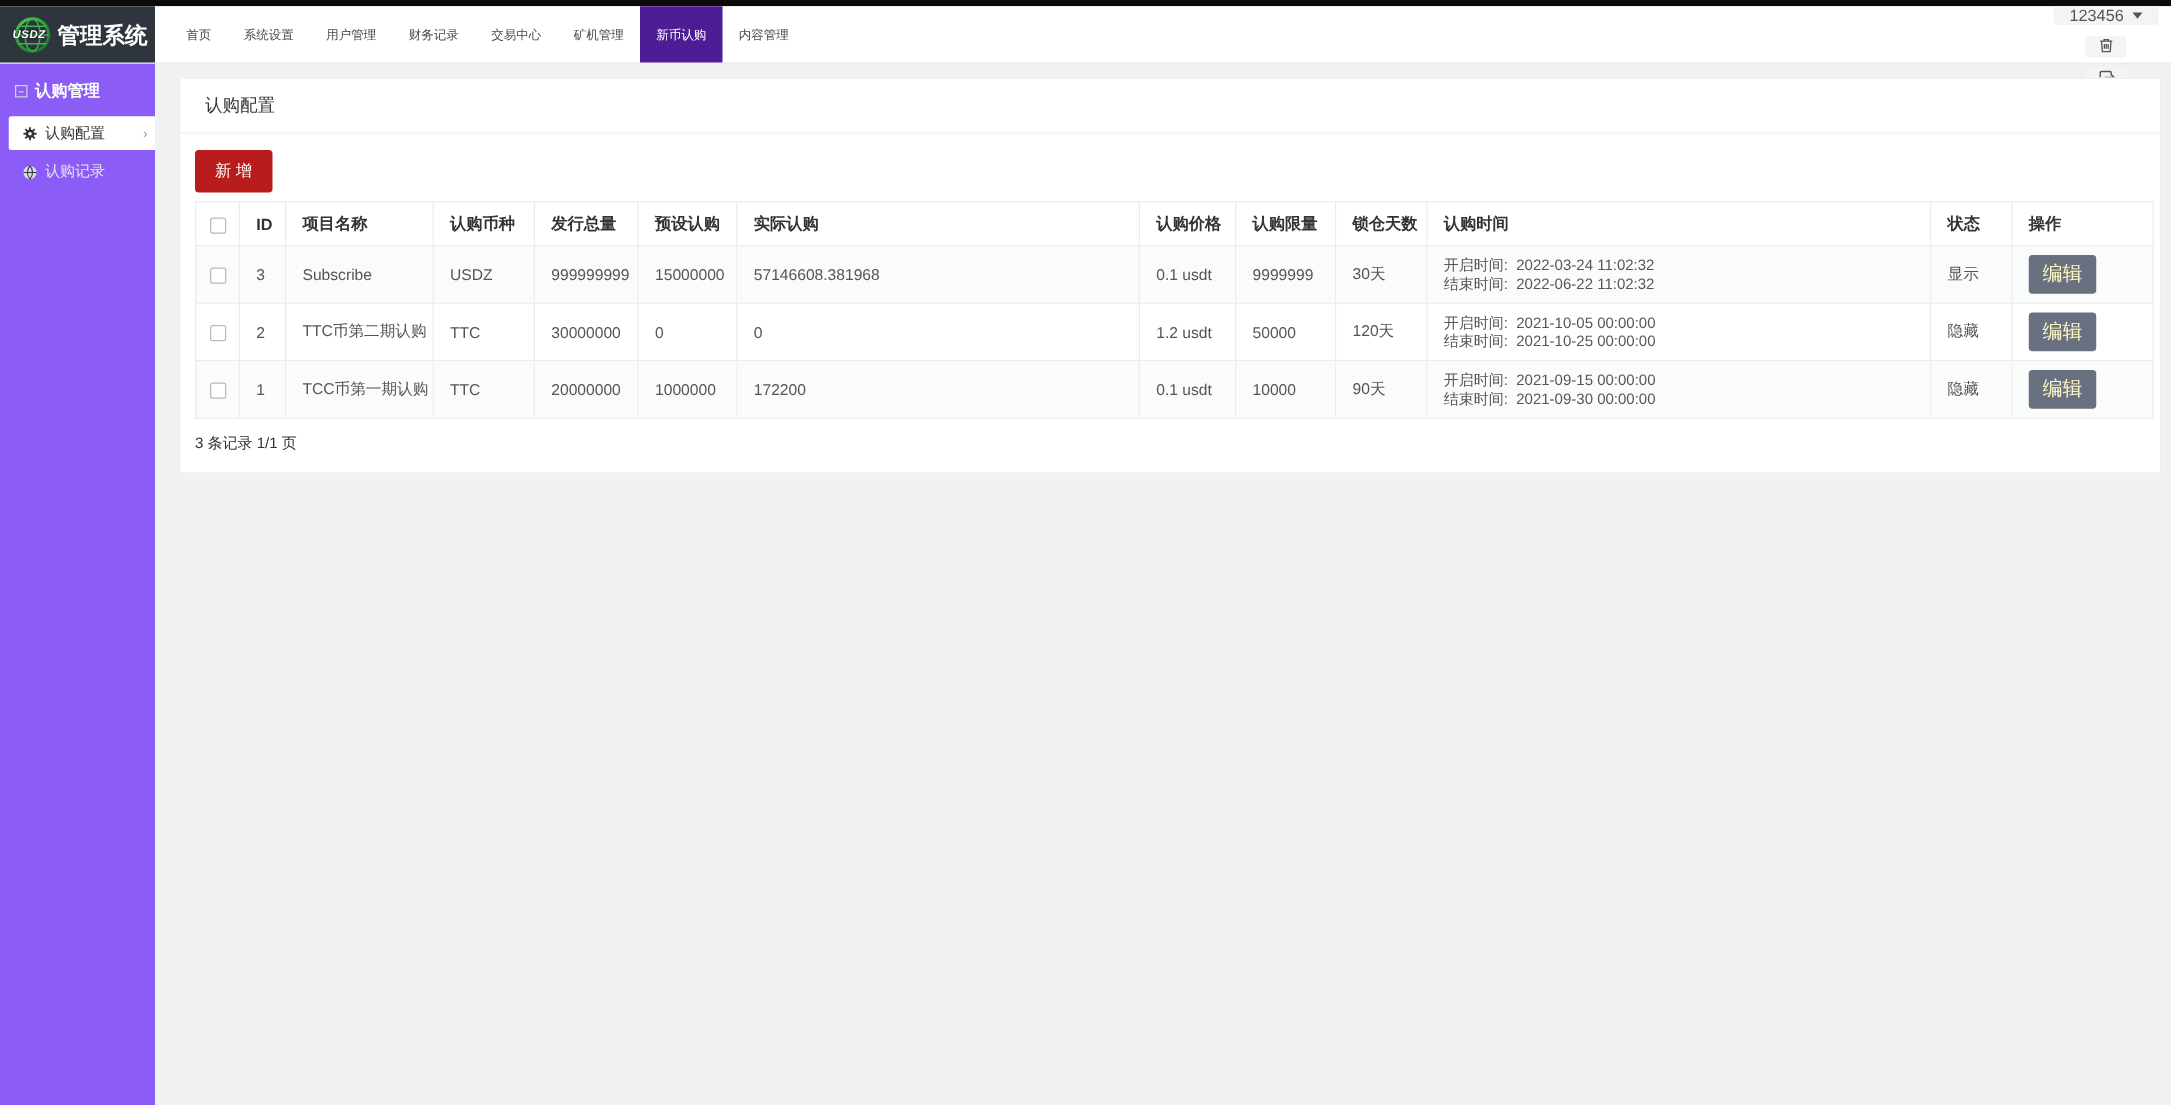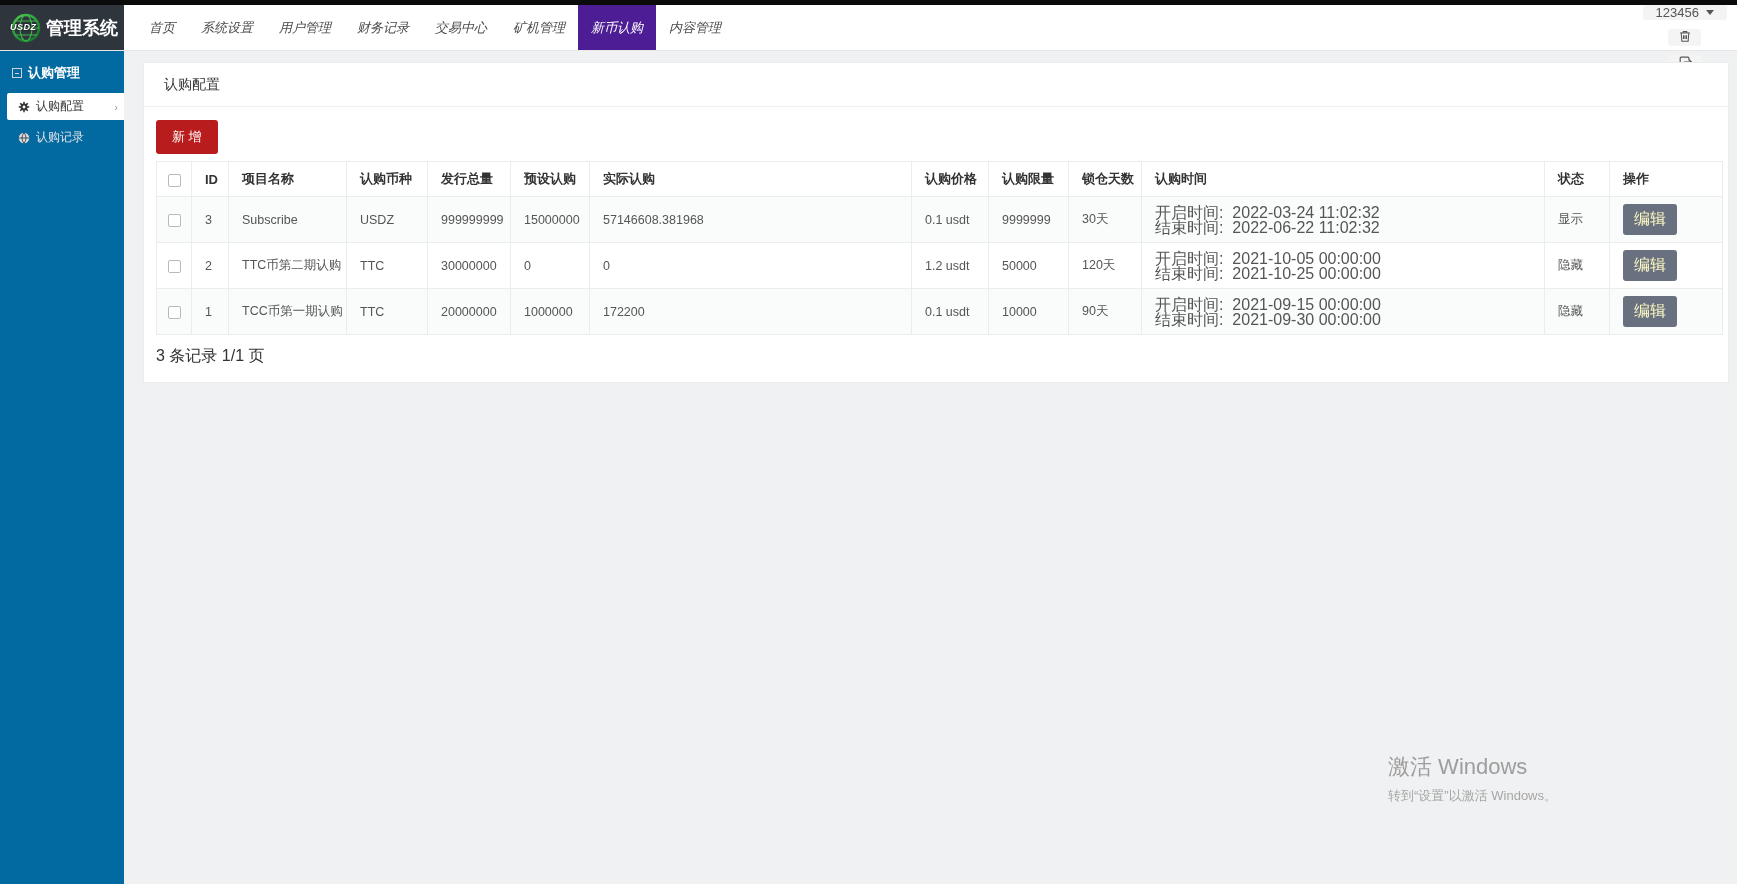--- a/index.html
+++ b/index.html
@@ -12,37 +12,37 @@
   .header { height:46px; background:#fff; border-bottom:1px solid #e7e7e7;
     display:flex; align-items:stretch; }
   .logo-area { width:124px; background:#2f353d; display:flex; align-items:center;
     padding-left:10px; flex:none; }
   .logo-globe { position:relative; width:32px; height:32px; flex:none; }
   .logo-usdz { position:absolute; left:0px; top:10px; color:#fff; font-size:9px;
     font-weight:bold; font-style:italic; letter-spacing:.5px; text-shadow:0 0 2px #000; }
   .logo-title { color:#fff; font-size:18px; font-weight:bold; margin-left:4px; white-space:nowrap;text-align:center; }
 
   .nav { display:flex; align-items:stretch; margin-left:12px; }
-  .nav-item { padding:0 13px; display:flex; align-items:center; font-size:13px;
-    color:#4a4a4a; cursor:pointer; white-space:nowrap;font-style:italic; }
+  .nav-item { padding:0 13px; display:flex; align-items:center; font-size:10px;
+    color:#4a4a4a; cursor:pointer; white-space:nowrap; }
   .nav-item.active { background:#4c1d95; color:#fff; }
 
   .header-right { margin-left:auto; display:flex; align-items:center; gap:9px;
     padding-right:10px;flex-direction:column; }
   .hbtn { background:#f4f4f4; border:none; border-radius:3px; height:30px;
     display:flex; align-items:center; justify-content:center; color:#555;
     cursor:pointer; font-size:13px; }
   .user-btn { padding:0 13px; gap:7px; }
   .caret-down { width:0; height:0; border-left:4px solid transparent;
     border-right:4px solid transparent; border-top:5px solid #555; }
   .icon-btn { width:33px; }
 
   
   .layout { display:flex; height:833px; }
-  .sidebar { width:124px; background:#0369a1; flex:none; }
+  .sidebar { width:124px; background:#8b5cf6; flex:none; }
   .side-group-title { color:#fff; font-size:13px; font-weight:bold;
     padding:13px 0 11px 12px; display:flex; align-items:center; gap:6px; cursor:pointer; }
   .collapse-box { width:10px; height:10px; border:1px solid #cfd3d7; position:relative; flex:none; }
   .collapse-box::after { content:""; position:absolute; left:2px; right:2px; top:4px;
     border-top:1px solid #cfd3d7; }
   .side-item { display:flex; align-items:center; gap:6px; color:#e3e5e8;
     font-size:12px; padding:5px 6px 5px 18px; cursor:pointer; }
   .side-item.active { background:#fff; color:#333; margin-left:7px; padding-left:11px;
     border-radius:2px 0 0 2px; margin-bottom:4px; }
   .side-item .chevron { margin-left:auto; color:#999; font-size:11px; }
@@ -64,24 +64,24 @@
   th { color:#333; font-weight:bold; font-size:13px; padding:8px 13px; }
   tbody tr { height:40px; }
   tbody tr:nth-child(odd) { background:#fafbfb; }
   .cb-col { text-align:center; padding:7px 4px; }
   input[type=checkbox] { appearance:none; -webkit-appearance:none; width:13px; height:13px;
     border:1px solid #b4bac0; border-radius:2px; background:#fff; cursor:pointer;
     vertical-align:middle; }
   .c1{width:35px}.c2{width:37px}.c3{width:118px}.c4{width:81px}.c5{width:83px}
   .c6{width:79px}.c7{width:322px}.c8{width:77px}.c9{width:80px}.c10{width:73px}
   .c11{width:403px}.c12{width:65px}.c13{width:113px}
-  .time-line { font-size:16px; color:#555; line-height:15px; }
+  .time-line { font-size:12px; color:#555; line-height:15px; }
   .edit-btn { background:#69707f; color:#fef9c3; border:none; border-radius:3px;
     font-size:16px; padding:5px 11px; cursor:pointer; }
-  .pagination { font-size:16px; color:#333; padding:11px 12px 15px; }
+  .pagination { font-size:12px; color:#333; padding:11px 12px 15px; }
 
   .watermark { position:absolute; left:1264px; top:701px; color:#9d9d9d; }
   .wm1 { font-size:22px; }
   .wm2 { font-size:13px; margin-top:5px; color:#a6a6a6; }
 </style>
 </head>
 <body>
 
 <div class="top-strip"></div>
 
@@ -273,18 +273,14 @@
                 <div class="time-line">结束时间:&nbsp; 2021-09-30 00:00:00</div>
               </td>
               <td>隐藏</td>
               <td><button class="edit-btn">编辑</button></td>
             </tr>
           </tbody>
       </table>
       <div class="pagination">3 条记录 1/1 页</div>
     </section>
 
-    <div class="watermark">
-      <div class="wm1">激活 Windows</div>
-      <div class="wm2">转到“设置”以激活 Windows。</div>
-    </div>
   </main>
 </div>
 
 </body></html>

